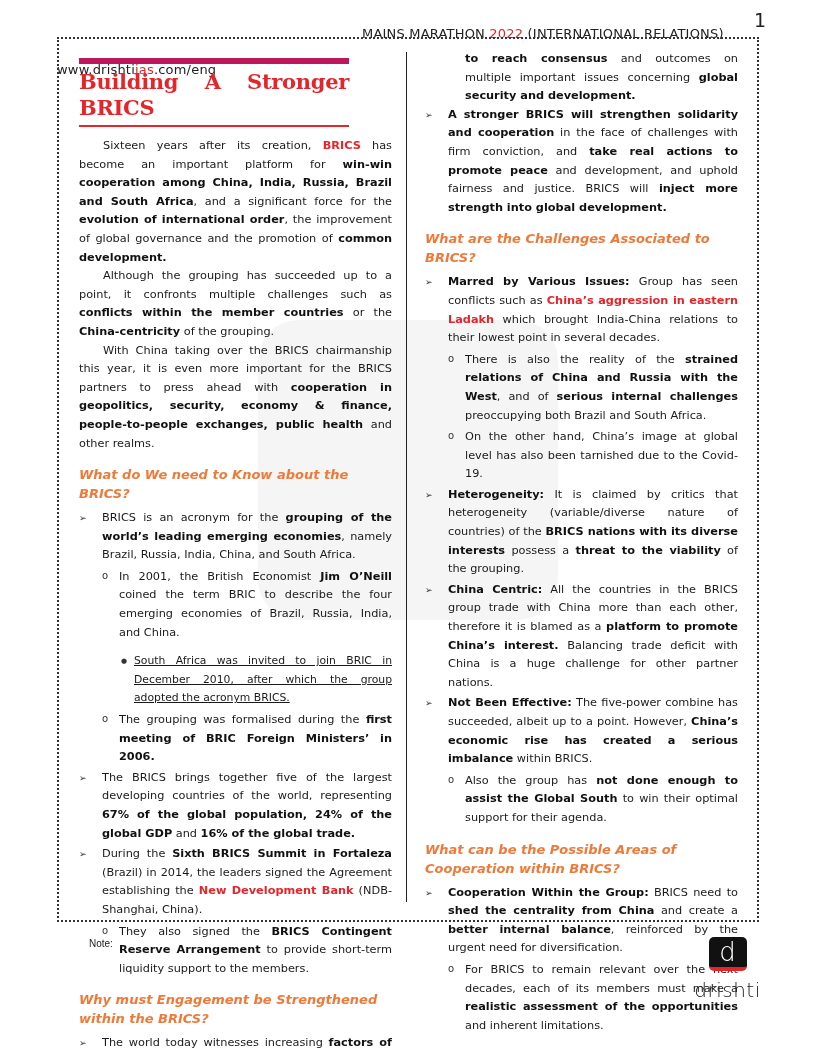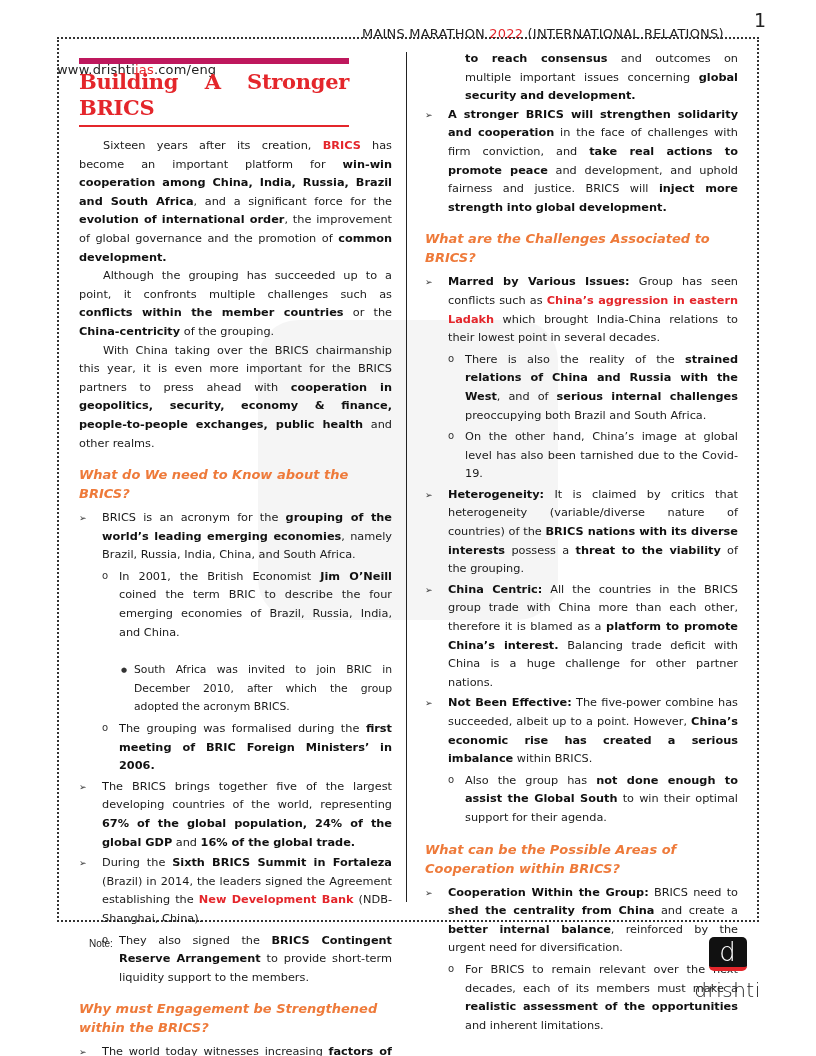--- a/index.html
+++ b/index.html
@@ -23,21 +23,21 @@
   .title-block { border-top:6px solid #be185d; border-bottom:2px solid #e4262b; padding:5px 0 4px 0; margin:2px 0 10px 0; width:270px; }
   .title { font-family:"DejaVu Serif", serif; font-weight:bold; color:#e4262b; font-size:21px; line-height:26px; letter-spacing:-0.3px; }
   p.para { margin:0; text-indent:24px; }
   b { font-weight:bold; color:#111; }
   .red { color:#e4262b; font-weight:bold; }
   h3.sec { font-style:italic; font-weight:bold; color:#ee7a3a; font-size:13px; line-height:19px; margin:12px 0 6px 0; text-align:left; }
   .l1 { position:relative; padding-left:23px; margin:0 0 2px 0; }
   .l1::before { content:"\27A2"; position:absolute; left:0; top:0; font-size:9px; color:#333; }
   .l2 { position:relative; padding-left:40px; margin:3px 0 2px 0; }
   .l2::before { content:"o"; position:absolute; left:23px; top:-1px; font-size:10px; color:#333; }
-  .l3 { position:relative; padding-left:55px; margin:19px 0 2px 0; font-size:10.8px; }
+  .l3 { position:relative; padding-left:55px; margin:10px 0 2px 0; font-size:10.8px;text-decoration:underline; }
   .l3::before { content:"\25CF"; position:absolute; left:42px; top:0; font-size:7px; color:#333; }
   .note { position:absolute; left:57px; top:938px; font-size:10px; color:#222; font-family:"Liberation Sans", sans-serif;padding-left:32px; }
   .logo { position:absolute; left:690px; top:937px; width:75px; text-align:center; }
   .logo-box { width:38px; height:34px; margin:0 auto; background:#111; border-radius:5px; border-bottom:4px solid #e4262b; box-sizing:border-box; position:relative; }
   .logo-box .glyph { position:absolute; left:0; right:0; top:1px; color:#fff; font-size:26px; line-height:28px; font-family:"DejaVu Sans", sans-serif; font-weight:300; }
   .logo-text { font-size:20px; line-height:22px; color:#222; font-family:"DejaVu Sans", sans-serif; font-weight:300; letter-spacing:0.5px; margin-top:8px; }
   .watermark { position:absolute; left:258px; top:320px; width:300px; height:300px; background:#000; opacity:0.04; border-radius:40px; }
 </style>
 </head>
 <body>

